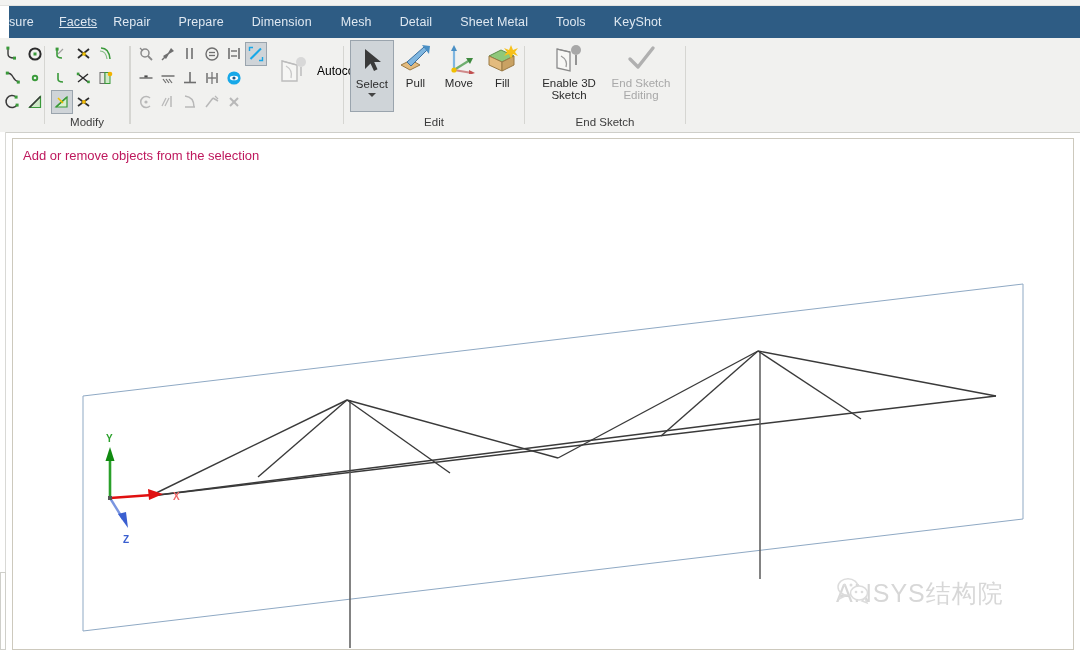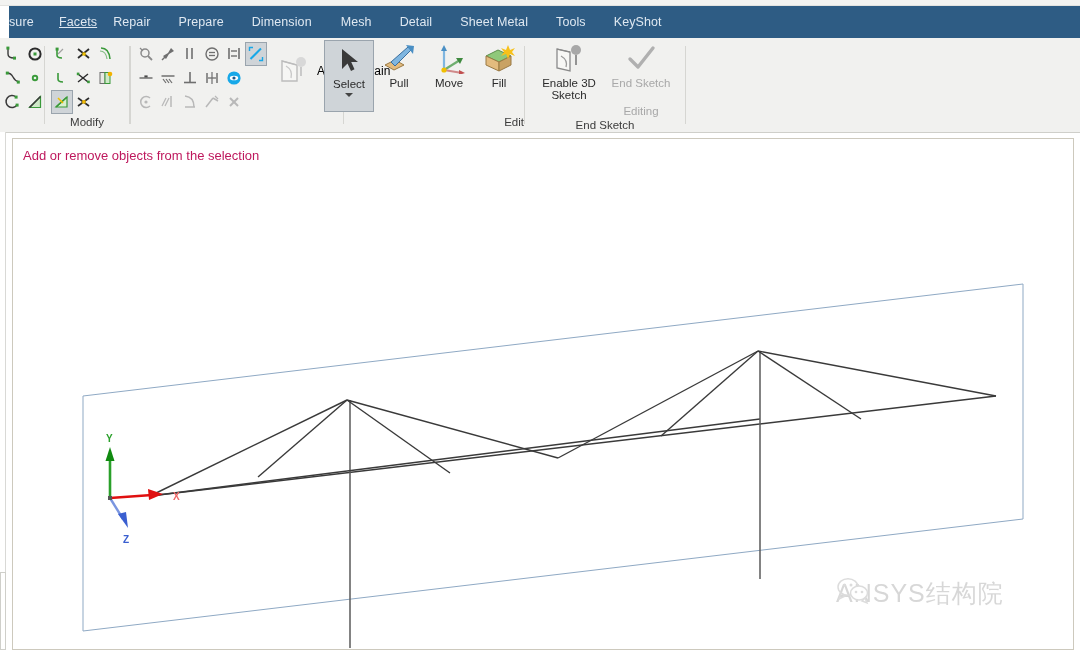--- a/index.html
+++ b/index.html
@@ -377,21 +377,21 @@
               <circle cx="24" cy="8" r="5" fill="#d8d8d8"></circle>
               <path d="M24 13 L24 22" stroke="#c0c0c0" stroke-width="1.6"></path>
             </svg>
             <span class="blabel dim" style="margin-left:6px;font-size:12px;">Autoconstrain</span>
           </div>
         </div>
       </div>
 
       <div class="vdiv"></div>
 
-      <div class="rgroup" style="width:180px;align-items:flex-end;">
+      <div class="rgroup" style="width:180px;">
         <div class="gcontent" style="padding-left:6px;padding-top:2px;">
           <div class="bigbtn sel" style="height:72px;">
             <svg width="30" height="30" viewBox="0 0 30 30">
               <polygon points="8,4 8,24 13.5,18.5 17,26 20.5,24.2 17.2,17 24,17" fill="#3a3a3a"></polygon>
             </svg>
             <div class="blabel">Select</div>
             <div class="caret"></div>
           </div>
           <div class="bigbtn">
             <svg width="34" height="30" viewBox="0 0 34 30">
@@ -439,21 +439,21 @@
               <path d="M23 11 L23 21" stroke="#8a8a8a" stroke-width="1.8"></path>
             </svg>
             <div class="blabel">Enable 3D</div>
             <div class="blabel" style="margin-top:0;">Sketch</div>
           </div>
           <div class="bigbtn" style="width:72px;">
             <svg width="32" height="30" viewBox="0 0 32 30">
               <path d="M5 15 L13 23 L28 4" fill="none" stroke="#b0b0b0" stroke-width="3.4" stroke-linecap="round" stroke-linejoin="round"></path>
             </svg>
             <div class="blabel dim">End Sketch</div>
-            <div class="blabel dim" style="margin-top:16px;">Editing</div>
+            <div class="blabel dim" style="margin-top:0;">Editing</div>
           </div>
         </div>
         <div class="gtitle">End Sketch</div>
       </div>
 
       <div class="vdiv"></div>
 
     </div>
   </div>
 

